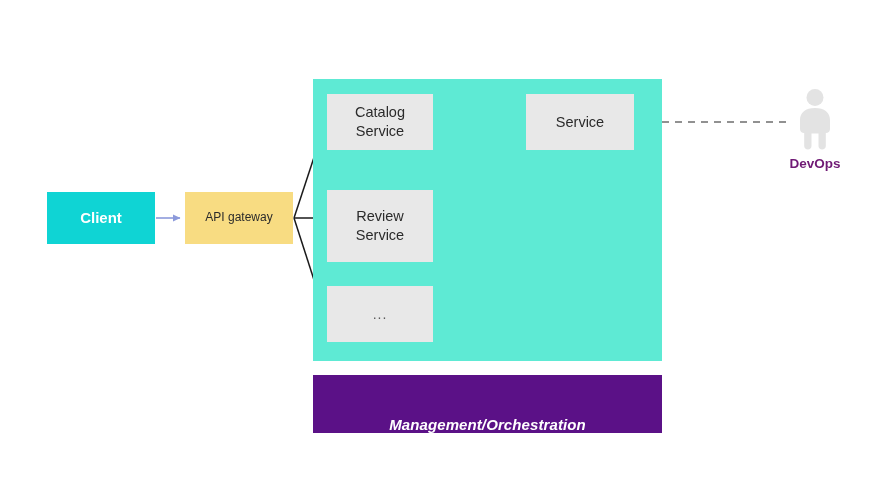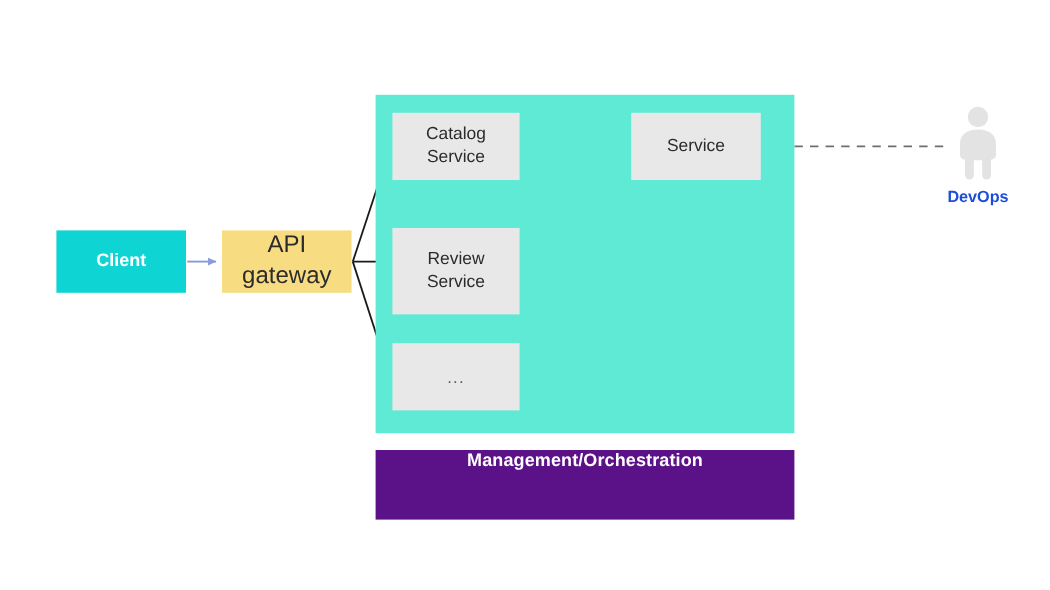--- a/index.html
+++ b/index.html
@@ -44,21 +44,21 @@
   }
 
   
   #api-gateway-node {
     left: 185px;
     top: 192px;
     width: 108px;
     height: 52px;
     background: #F8DC82;
     color: #2b2b2b;
-    font-size: 20px;
+    font-size: 12px;
   }
 
   
   #services-container {
     position: absolute;
     left: 313px;
     top: 79px;
     width: 349px;
     height: 282px;
     background: #5eead4;
@@ -66,22 +66,23 @@
 
   
   #management-bar {
     position: absolute;
     left: 313px;
     top: 375px;
     width: 349px;
     height: 58px;
     background: #5B1187;
     display: flex;
-    align-items: flex-start;
+    align-items: flex-end;
     justify-content: center;
+    font-style: italic;
   }
   #management-bar .label {
     color: #ffffff;
     font-size: 15px;
     font-weight: bold;
     letter-spacing: 0.1px;
   }
 
   
   .svc-box {
@@ -119,21 +120,21 @@
     align-items: center;
   }
   #devops-actor .person-icon {
     width: 46px;
     height: 62px;
   }
   #devops-actor .label {
     margin-top: 6px;
     font-size: 13.5px;
     font-weight: bold;
-    color: #1d4ed8;
+    color: #701a75;
     white-space: nowrap;
   }
 </style>
 </head>
 <body>
 
 <svg id="canvas" viewBox="0 0 875 492" xmlns="http://www.w3.org/2000/svg">
   <defs>
     <marker id="arrow-dark" markerWidth="8" markerHeight="8" refX="7" refY="4" orient="auto" markerUnits="userSpaceOnUse">
       <path d="M0,0.6 L7.5,4 L0,7.4 z" fill="#1a1a1a"></path>

